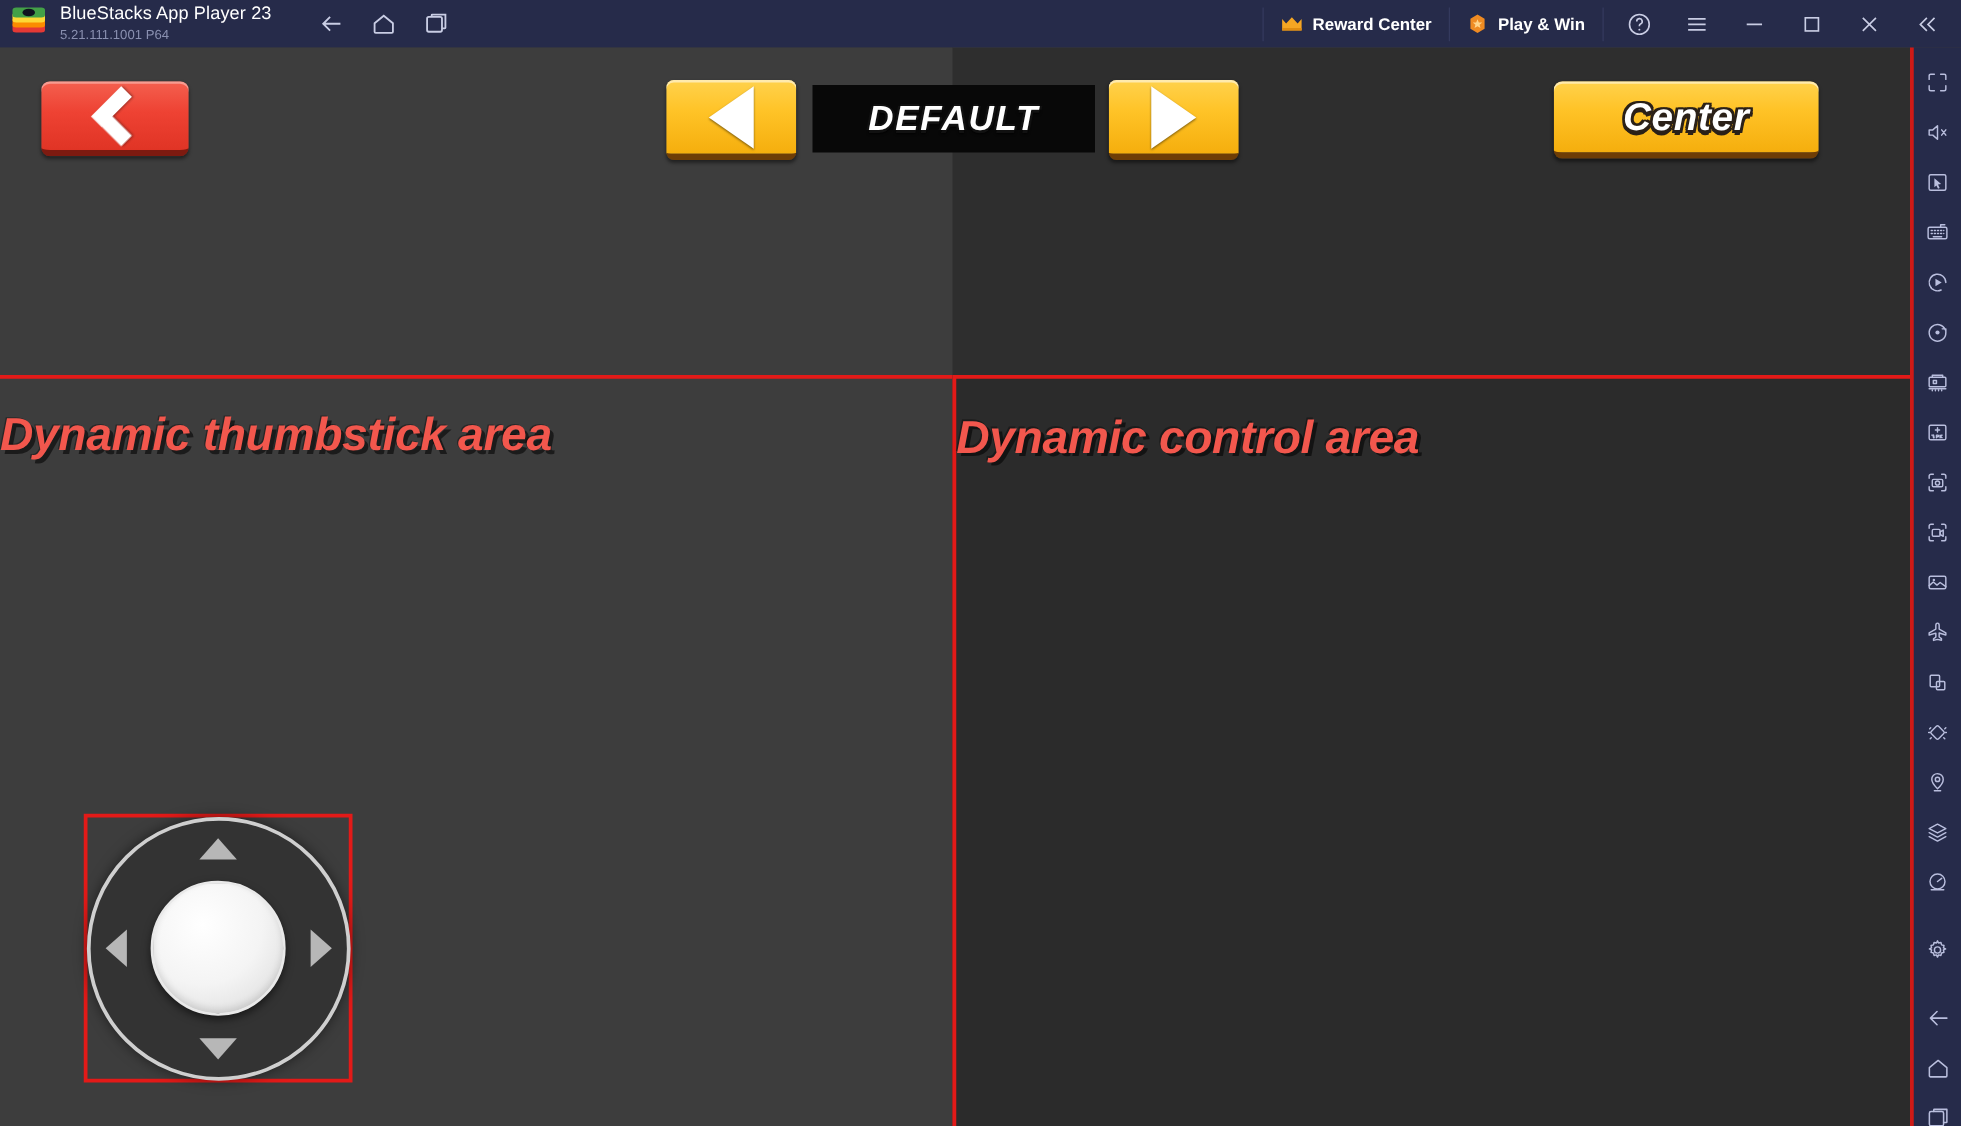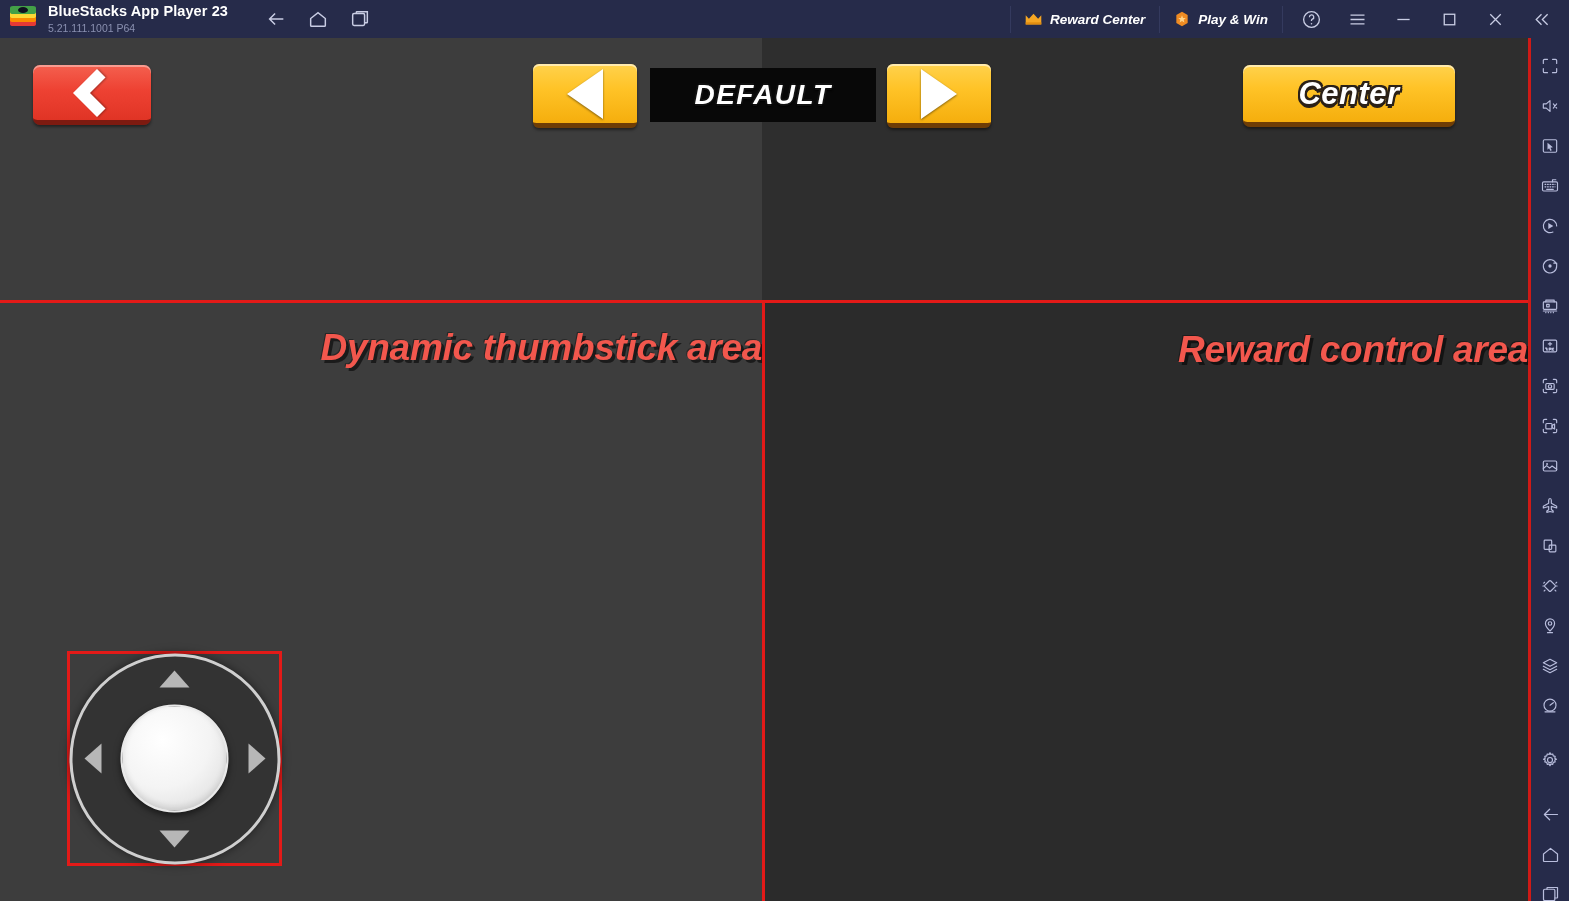--- a/index.html
+++ b/index.html
@@ -20,33 +20,33 @@
   }
   .bs-logo { width: 26px; height: 26px; margin-left: 10px; flex: none; position: relative; }
   .bs-layer { position: absolute; left: 0; width: 26px; height: 8px; border-radius: 3px/2px; }
   .bs-l1 { top: 12px; background: #e53935; }
   .bs-l2 { top: 8px;  background: #fb8c00; }
   .bs-l3 { top: 4px;  background: #fdd835; }
   .bs-l4 { top: 0px;  background: #43a047; }
   .bs-eye { position: absolute; top: 1px; left: 8px; width: 10px; height: 6px;
             border-radius: 50%; background: #10121f; }
   .title-block { margin-left: 12px; line-height: 1.05; }
-  .title-main { color: #ffffff; font-size: 14.5px; font-weight: 700; letter-spacing: .1px; }
+  .title-main { color: #ffffff; font-size: 14.5px; font-weight: 400; letter-spacing: .1px; }
   .title-sub  { color: #8a90b0; font-size: 10.5px; font-weight: 400; margin-top: 3px; }
 
   .tb-navgroup { display: flex; align-items: center; margin-left: 36px; gap: 18px; }
   .tb-ic { width: 24px; height: 24px; display: flex; align-items: center; justify-content: center; cursor: pointer; }
   .tb-ic svg { stroke: #c9cde4; fill: none; stroke-width: 1.6; }
 
   .tb-right { margin-left: auto; display: flex; align-items: center; height: 38px; }
   .tb-pill {
     display: flex; align-items: center; gap: 8px;
     height: 27px; padding: 0 14px; cursor: pointer;
     border-left: 1px solid #343a5e; border-right: 1px solid #343a5e;
-    color: #ffffff; font-size: 13.5px; font-weight: 600; font-style: italic;
+    color: #ffffff; font-size: 13.5px; font-weight: 600;
   }
   .tb-pill + .tb-pill { border-left: none; align-items: center; }
   .crown { width: 17px; height: 13px; position: relative; flex: none; }
   .crown svg { display:block; }
   .pwstar { width: 16px; height: 16px; flex: none; }
   .win-group { display: flex; align-items: center; gap: 6px; padding: 0 8px; }
   .win-btn { width: 40px; height: 38px; display: flex; align-items: center; justify-content: center; cursor: pointer; }
   .win-btn svg { stroke: #c9cde4; fill: none; stroke-width: 1.5; }
 
   
@@ -125,21 +125,21 @@
   }
   #zone-thumb {
     left: -3px; top: 262px; width: 768px; height: 604px;
     background: #3d3d3d;
   }
   #zone-camera {
     left: 762px; top: 262px; width: 769px; height: 604px;
     background: #2b2b2b;
   }
   .zone-title {
-    position: absolute; width: 100%; text-align: right;
+    position: absolute; width: 100%; text-align: left;
     font-size: 37px; font-weight: 800; font-style: italic;
     color: #f2574d; letter-spacing: -.3px;
     text-shadow: 3px 3px 0 rgba(0,0,0,.55), -1px -1px 0 rgba(0,0,0,.35);
     white-space: nowrap;
   }
   #zone-thumb  .zone-title { top: 24px; }
   #zone-camera .zone-title { top: 26px; }
 
   
   .sel { position: absolute; border: 3px solid #e31a18; }
@@ -313,21 +313,21 @@
           <div class="dpad-arrow da-up"></div>
           <div class="dpad-arrow da-down"></div>
           <div class="dpad-arrow da-left"></div>
           <div class="dpad-arrow da-right"></div>
           <div class="dpad-knob"></div>
         </div>
       </div>
     </div>
 
     <div class="zone" id="zone-camera">
-      <div class="zone-title">Reward control area</div>
+      <div class="zone-title">Dynamic control area</div>
 
     </div>
   </div>
 
   <div id="sidebar">
 
     <div class="sb-item">
       <svg viewBox="0 0 24 24" width="20" height="20">
           <path d="M4 9V5.5a1.5 1.5 0 0 1 1.5-1.5H9M15 4h3.5A1.5 1.5 0 0 1 20 5.5V9M20 15v3.5a1.5 1.5 0 0 1-1.5 1.5H15M9 20H5.5A1.5 1.5 0 0 1 4 18.5V15"></path>
         </svg>

